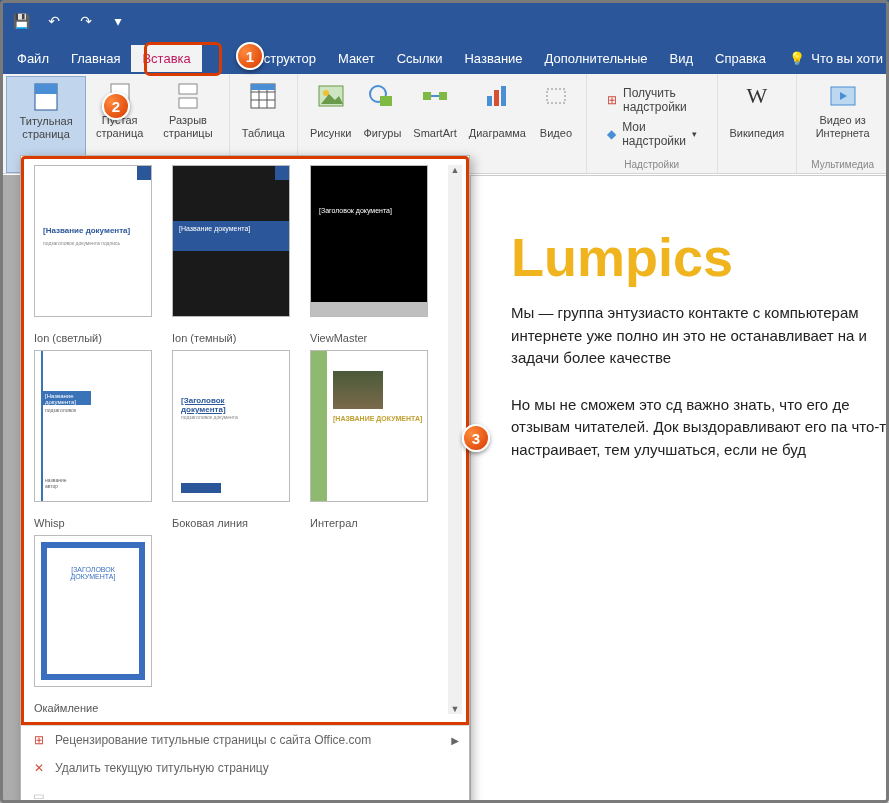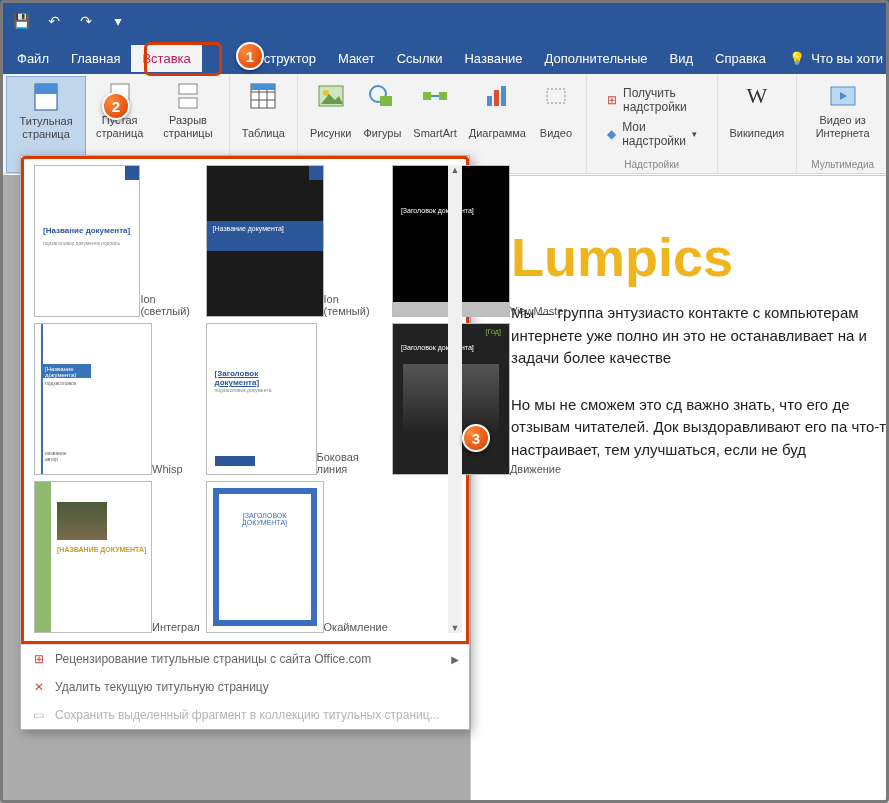--- a/index.html
+++ b/index.html
@@ -22,23 +22,23 @@
 .grp-name{font-size:10px;color:#888;padding:2px 0 3px}
 .addins{flex-direction:column;align-items:flex-start;justify-content:center;padding:4px 10px}
 .addins .row{display:flex;align-items:center;gap:6px;font-size:12px;color:#444;padding:3px 4px;cursor:pointer}
 .marker{position:absolute;width:28px;height:28px;border-radius:50%;background:radial-gradient(circle at 30% 30%,#ff8a3c,#d83a00);border:2px solid #fff;box-shadow:0 2px 4px rgba(0,0,0,.4);display:flex;align-items:center;justify-content:center;color:#fff;font-weight:bold;font-size:15px;z-index:50}
 .tab-hl{position:absolute;border:3px solid #d83a00;border-radius:6px;z-index:40;pointer-events:none}
 .gallery{position:absolute;left:20px;top:155px;width:450px;background:#fff;border:1px solid #b5b5b5;box-shadow:3px 3px 10px rgba(0,0,0,.3);z-index:30}
 .gal-inner{border:3px solid #d83a00;border-radius:4px 4px 0 0}
 .gal-head{font-size:12px;color:#666;padding:4px 8px;background:#f0f0f0}
 .gal-grid{display:grid;grid-template-columns:repeat(3,1fr);gap:6px 4px;padding:6px 22px 8px 10px;position:relative}
 .gal-scroll{position:absolute;right:4px;top:6px;bottom:8px;width:14px;background:#f0f0f0;display:flex;flex-direction:column;justify-content:space-between;align-items:center;font-size:9px;color:#666}
-.gal-item{display:flex;flex-direction:row;align-items:flex-end;cursor:pointer}
+.gal-item{display:flex;flex-direction:column;align-items:flex-start;cursor:pointer}
 .gal-thumb{width:118px;height:152px;border:1px solid #bbb;background:#fff;position:relative;overflow:hidden;font-size:7px}
-.gal-cap{font-size:11px;color:#555;margin-top:5px}
+.gal-cap{font-size:11px;color:#555;margin-top:15px}
 .gal-menu{border-top:1px solid #ddd}
 .gal-menu-item{display:flex;align-items:center;gap:8px;padding:6px 10px;font-size:12px;color:#666;cursor:pointer}
 .gal-menu-item.disabled{color:#b5b5b5}
 .gmi-icon{width:16px;height:16px;display:flex;align-items:center;justify-content:center}
 .doc-area{position:absolute;left:470px;top:175px;right:-20px;bottom:0;background:#fff;border:1px solid #ccc;padding:50px 0 0 40px}
 .doc-back{position:absolute;left:0;top:175px;right:0;bottom:0;background:#acacac;z-index:0}
 .doc-area h1{font-size:54px;font-weight:700;color:#f0b41e;margin-bottom:14px}
 .doc-area p{font-size:15px;line-height:1.5;color:#222;margin-bottom:24px}
 .frame{position:absolute;inset:0;border:3px solid #7a7a7a;border-radius:4px;pointer-events:none;z-index:100}
 
@@ -311,28 +311,20 @@
           <div class="gal-thumb th-side">
             <div class="box">
               <div class="t1">[Заголовок документа]</div>
               <div style="font-size:5px;color:#888">подзаголовок документа</div>
             </div>
             <div class="bl"></div>
           </div>
           <div class="gal-cap">Боковая линия</div>
         </div>
       <div class="gal-item">
-          <div class="gal-thumb th-move">
-            <div class="yr">[Год]</div>
-            <div class="t">[Заголовок документа]</div>
-            <div class="img"></div>
-          </div>
-          <div class="gal-cap">Движение</div>
-        </div>
-      <div class="gal-item">
           <div class="gal-thumb th-int">
             <div class="bar"></div>
             <div class="img"></div>
             <div class="t">[НАЗВАНИЕ ДОКУМЕНТА]</div>
           </div>
           <div class="gal-cap">Интеграл</div>
         </div>
       <div class="gal-item">
           <div class="gal-thumb th-border">
             <div class="bd"></div>
@@ -351,18 +343,17 @@
         <div class="gmi-icon" style="color:#d04a3a">⊞</div>
         <span>Рецензирование титульные страницы с сайта Office.com</span>
         <span style="margin-left:auto;font-size:10px">▶</span>
       </div>
     <div class="gal-menu-item">
         <div class="gmi-icon" style="color:#d04a3a">✕</div>
         <span>Удалить текущую титульную страницу</span>
       </div>
     <div class="gal-menu-item disabled">
         <div class="gmi-icon">▭</div>
-        <span>Сохранить выделенный фрагмент в коллекцию титульных страниц...</span>
       </div>
   </div>
 </div>
 
 <div class="marker" style="left:462px;top:424px">3</div>
 
 </body></html>

